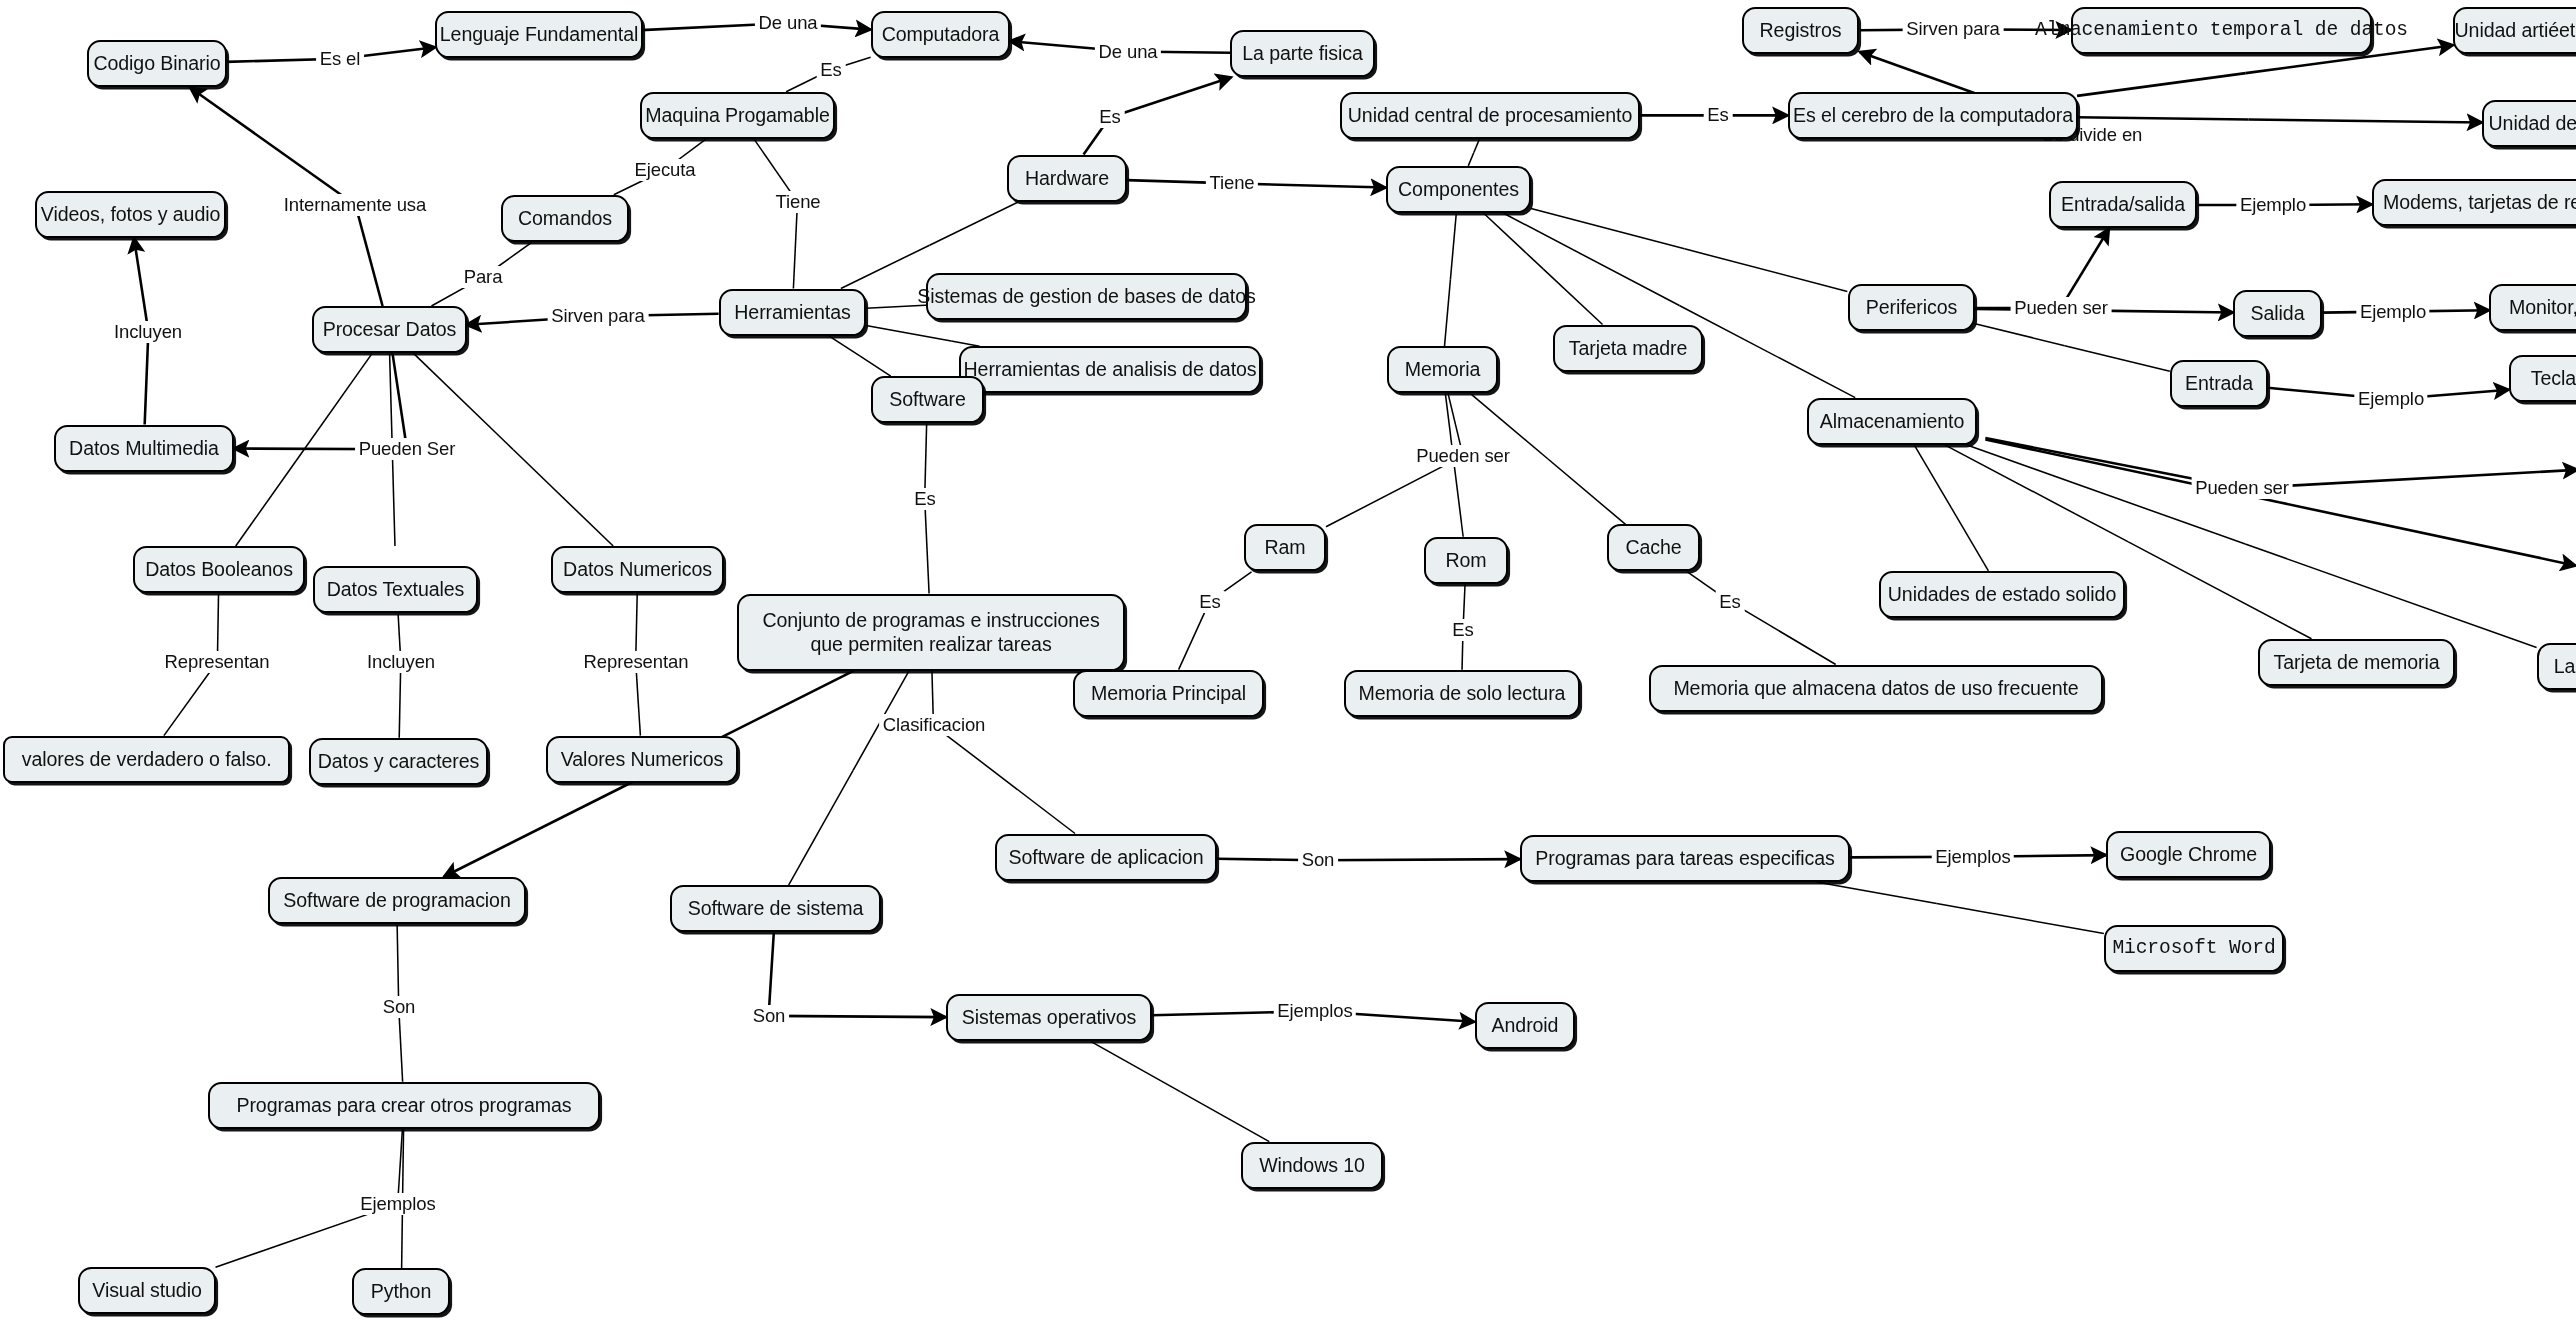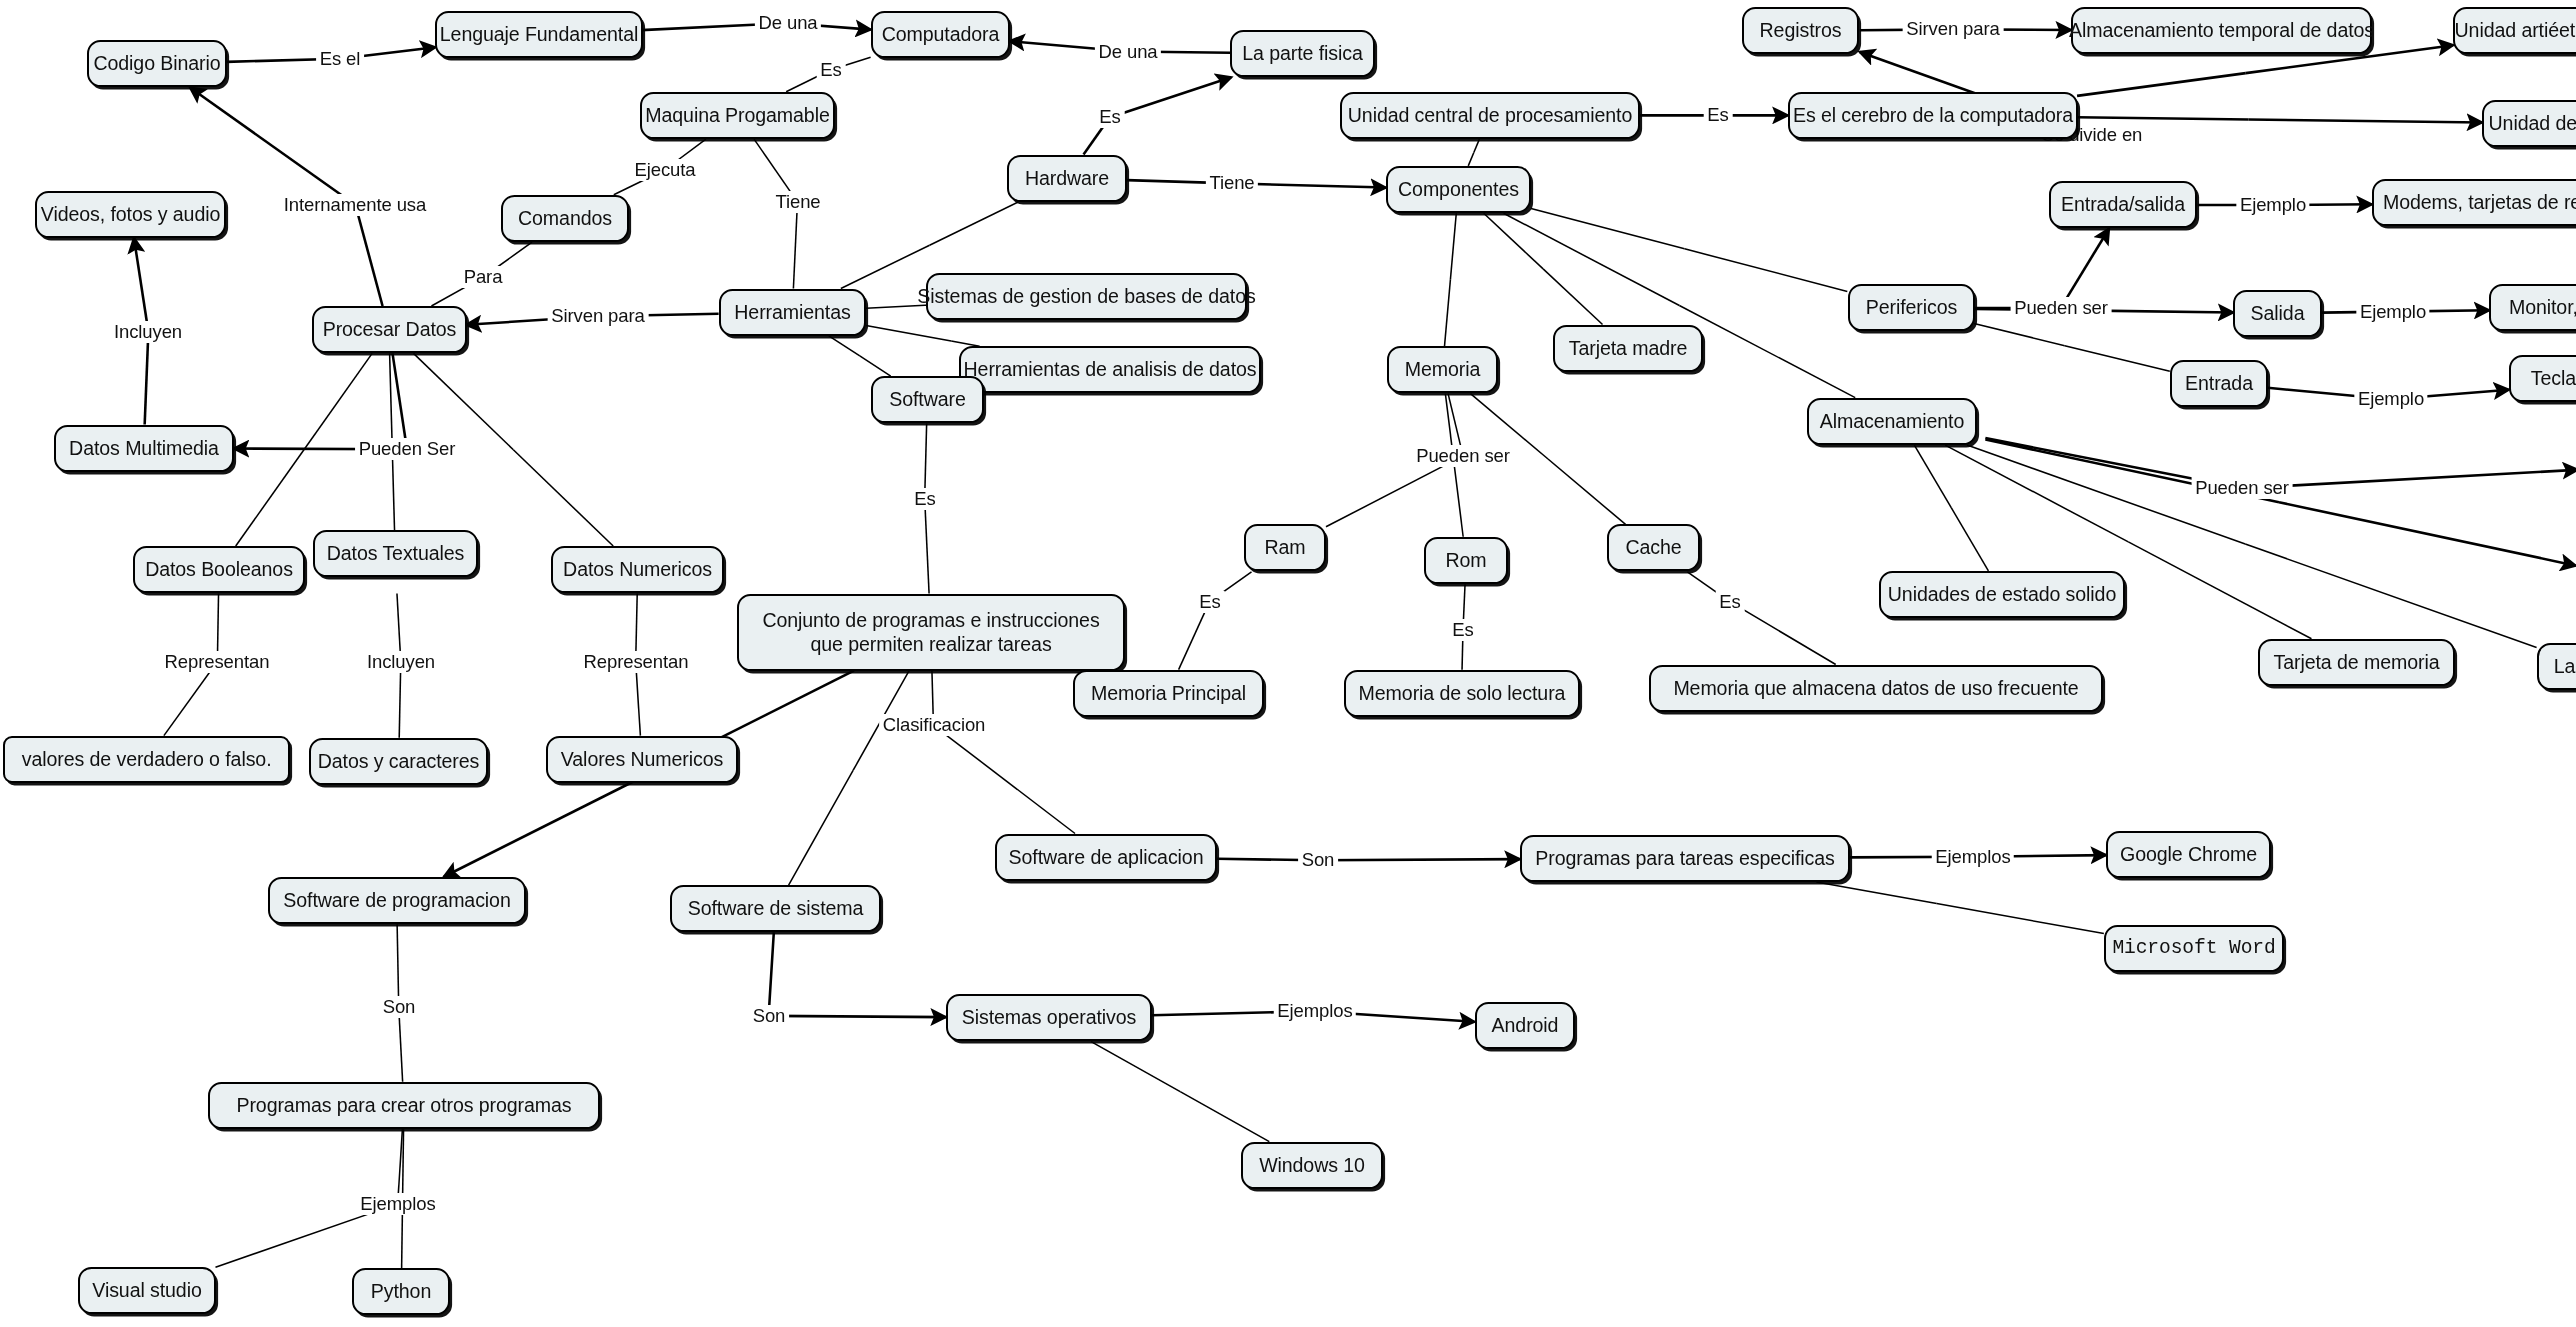--- a/index.html
+++ b/index.html
@@ -235,21 +235,21 @@
     </div>
   <div id="nodes-group">
       <div class="node" style="left: 87px; top: 40px; width: 140px; height: 47px;">Codigo Binario</div>
       <div class="node" style="left: 435px; top: 11.3px; width: 208px; height: 47px;">Lenguaje Fundamental</div>
       <div class="node" style="left: 871px; top: 11.3px; width: 139px; height: 47px;">Computadora</div>
       <div class="node" style="left: 1230px; top: 30px; width: 145px; height: 47px;">La parte fisica</div>
       <div class="node" style="left: 640px; top: 92px; width: 195px; height: 47px;">Maquina Progamable</div>
       <div class="node" style="left: 1340px; top: 92px; width: 300px; height: 47px;">Unidad central de procesamiento</div>
       <div class="node" style="left: 1788px; top: 92px; width: 290px; height: 47px;">Es el cerebro de la computadora</div>
       <div class="node" style="left: 1742px; top: 7.2px; width: 117px; height: 47px;">Registros</div>
-      <div class="node" style="left: 2071px; top: 7.2px; width: 301px; height: 47px;">Almacenamiento temporal de datos</div>
+      <div class="node" style="left: 2071px; top: 7.2px; width: 301px; height: 47px; font-family: Liberation Mono, monospace;">Almacenamiento temporal de datos</div>
       <div class="node" style="left: 2453px; top: 7.2px; width: 212px; height: 47px;">Unidad artiéetico-Logica</div>
       <div class="node" style="left: 2482px; top: 100px; width: 165px; height: 47px;">Unidad de control</div>
       <div class="node" style="left: 1007px; top: 155px; width: 120px; height: 47px;">Hardware</div>
       <div class="node" style="left: 1386px; top: 166px; width: 145px; height: 47px;">Componentes</div>
       <div class="node" style="left: 35px; top: 191px; width: 191px; height: 47px;">Videos, fotos y audio</div>
       <div class="node" style="left: 501px; top: 195px; width: 128px; height: 47px;">Comandos</div>
       <div class="node" style="left: 719px; top: 289px; width: 147px; height: 47px;">Herramientas</div>
       <div class="node" style="left: 926px; top: 273px; width: 321px; height: 47px;">Sistemas de gestion de bases de datos</div>
       <div class="node" style="left: 959px; top: 346px; width: 302px; height: 47px;">Herramientas de analisis de datos</div>
       <div class="node" style="left: 312px; top: 306px; width: 155px; height: 47px;">Procesar Datos</div>
@@ -263,21 +263,21 @@
       <div class="node" style="left: 871px; top: 376px; width: 113px; height: 47px;">Software</div>
       <div class="node" style="left: 1387px; top: 346px; width: 111px; height: 47px;">Memoria</div>
       <div class="node" style="left: 1553px; top: 325px; width: 150px; height: 47px;">Tarjeta madre</div>
       <div class="node" style="left: 1807px; top: 398px; width: 170px; height: 47px;">Almacenamiento</div>
       <div class="node" style="left: 54px; top: 425px; width: 180px; height: 47px;">Datos Multimedia</div>
       <div class="node" style="left: 1244px; top: 524px; width: 82px; height: 47px;">Ram</div>
       <div class="node" style="left: 1424px; top: 537px; width: 84px; height: 47px;">Rom</div>
       <div class="node" style="left: 1607px; top: 524px; width: 93px; height: 47px;">Cache</div>
       <div class="node" style="left: 1879px; top: 571px; width: 246px; height: 47px;">Unidades de estado solido</div>
       <div class="node" style="left: 133px; top: 546px; width: 172px; height: 47px;">Datos Booleanos</div>
-      <div class="node" style="left: 313px; top: 530px; width: 165px; height: 47px;">Datos Textuales</div>
+      <div class="node" style="left: 313px; top: 566px; width: 165px; height: 47px;">Datos Textuales</div>
       <div class="node" style="left: 551px; top: 546px; width: 173px; height: 47px;">Datos Numericos</div>
       <div class="node wrap" style="left: 737px; top: 594px; width: 388px; height: 77px;">Conjunto de programas e instrucciones que permiten realizar tareas</div>
       <div class="node" style="left: 1073px; top: 670px; width: 191px; height: 47px;">Memoria Principal</div>
       <div class="node" style="left: 2258px; top: 639px; width: 197px; height: 47px;">Tarjeta de memoria</div>
       <div class="node" style="left: 2537px; top: 643px; width: 107px; height: 47px;">La Nube</div>
       <div class="node" style="left: 1344px; top: 670px; width: 236px; height: 47px;">Memoria de solo lectura</div>
       <div class="node wrap" style="left: 1649px; top: 665px; width: 454px; height: 47px;">Memoria que almacena datos de uso frecuente</div>
       <div class="node" style="left: 3.1px; top: 736px; width: 287px; height: 47px; border-radius: 9px;">valores de verdadero o falso.</div>
       <div class="node" style="left: 309px; top: 738px; width: 179px; height: 47px;">Datos y caracteres</div>
       <div class="node" style="left: 546px; top: 736px; width: 192px; height: 47px;">Valores Numericos</div>

